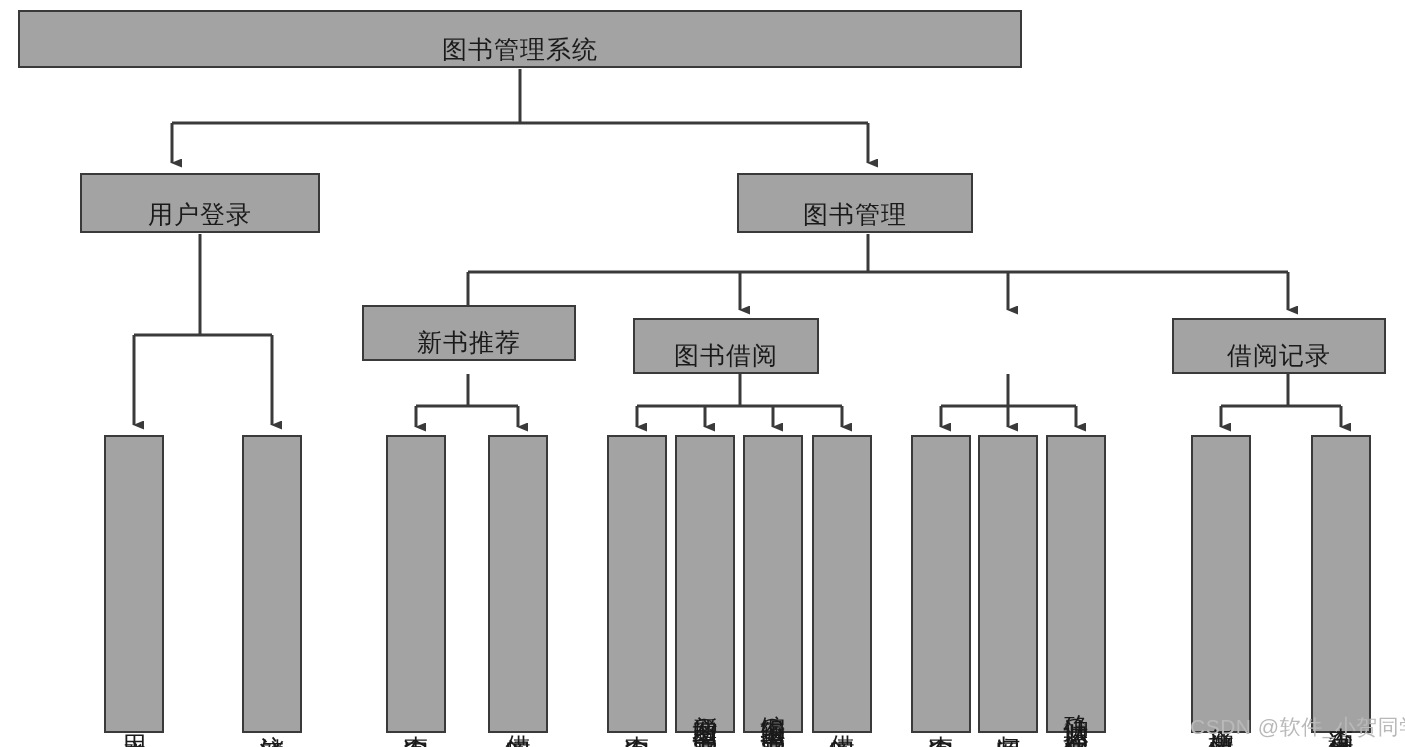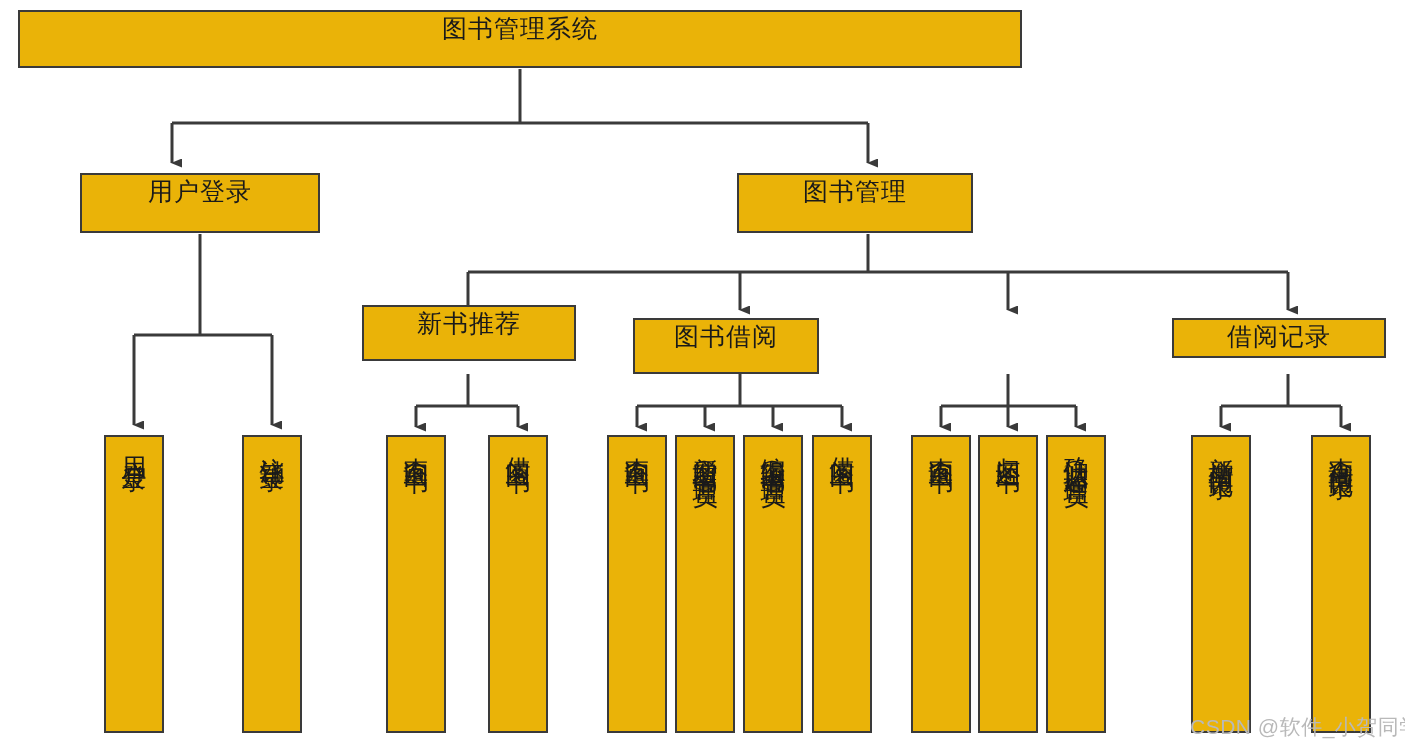--- a/index.html
+++ b/index.html
@@ -21,24 +21,24 @@
     position: absolute;
     left: 0;
     top: 0;
     width: 1405px;
     height: 747px;
     pointer-events: none;
   }
   .node {
     position: absolute;
     box-sizing: border-box;
-    background: #eab308;
+    background: #a3a3a3;
     border: 2.5px solid #3a3a3a;
     display: flex;
-    align-items: flex-start;
+    align-items: flex-end;
     justify-content: center;
     color: #1a1a1a;
   }
   .node.horiz {
     font-size: 25px;
     letter-spacing: 1px;
   }
   .node.vert {
     font-size: 25px;
   }
@@ -126,21 +126,21 @@
 
   <div class="node horiz" style="left:362px; top:305px; width:214px; height:56px;">
     <span>新书推荐</span>
   </div>
 
   <div class="node horiz" style="left:633px; top:318px; width:186px; height:56px;">
     <span>图书借阅</span>
   </div>
 
 
-  <div class="node horiz" style="left:1172px; top:318px; width:214px; height:40px;">
+  <div class="node horiz" style="left:1172px; top:318px; width:214px; height:56px;">
     <span>借阅记录</span>
   </div>
 
   <div class="node vert" style="left:104px; top:435px; width:60px; height:298px;">
     <span class="vtext">用户登录</span>
   </div>
 
   <div class="node vert" style="left:242px; top:435px; width:60px; height:298px;">
     <span class="vtext">注销登录</span>
   </div>

